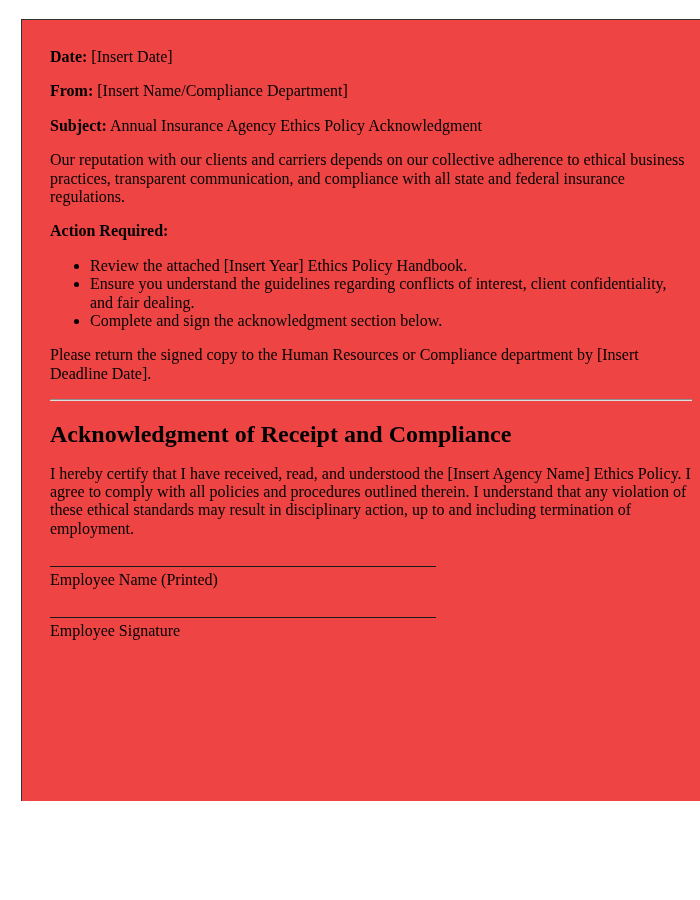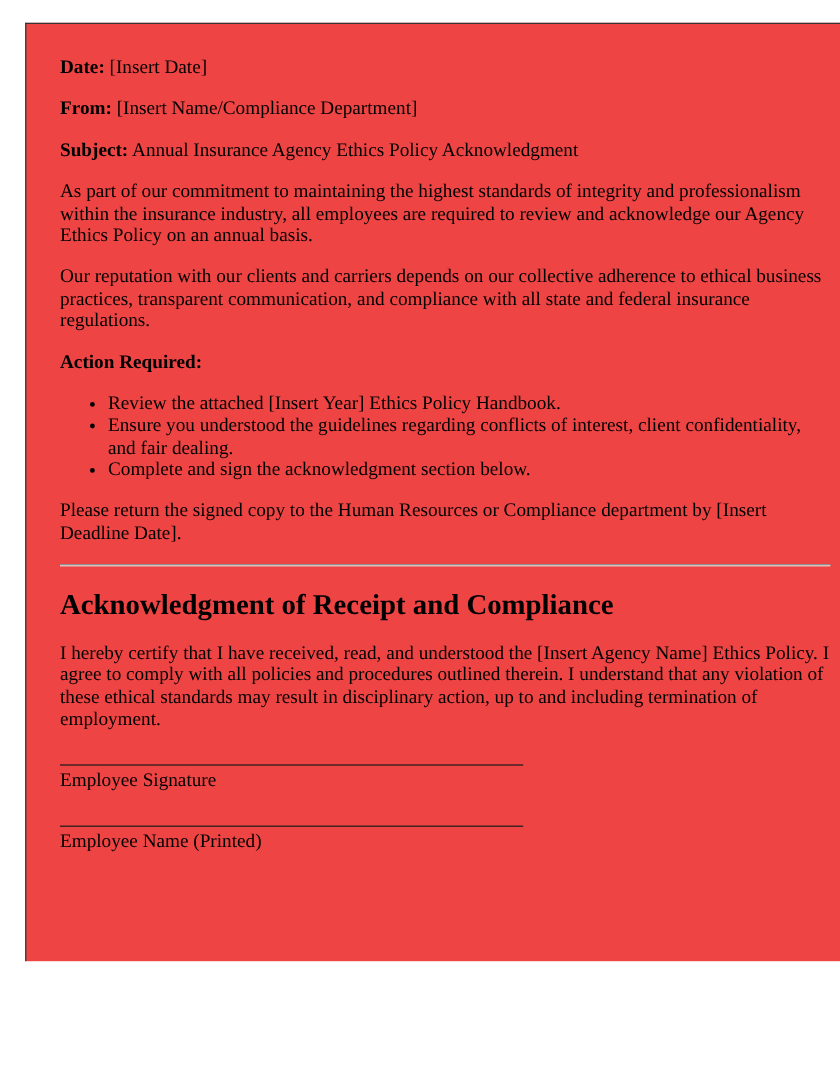--- a/index.html
+++ b/index.html
@@ -84,45 +84,44 @@
 
   <p>
     <strong>From:</strong><span> [Insert Name/Compliance Department]</span>
   </p>
 
   <p>
     <strong>Subject:</strong><span> Annual Insurance Agency Ethics Policy Acknowledgment</span>
   </p>
 
 
-  <p>As part of our commitment to maintaining the highest standards of integrity and professionalism within the insurance industry, all employees are required to review and acknowledge our Agency Ethics Policy on an annual basis.</p>
 
   <p>Our reputation with our clients and carriers depends on our collective adherence to ethical business practices, transparent communication, and compliance with all state and federal insurance regulations.</p>
 
   <p>
     <strong>Action Required:</strong>
   </p>
 
   <ul class="action-list">
     <li>Review the attached [Insert Year] Ethics Policy Handbook.</li>
-    <li>Ensure you understood the guidelines regarding conflicts of interest, client confidentiality, and fair dealing.</li>
+    <li>Ensure you understand the guidelines regarding conflicts of interest, client confidentiality, and fair dealing.</li>
     <li>Complete and sign the acknowledgment section below.</li>
   </ul>
 
   <p>Please return the signed copy to the Human Resources or Compliance department by [Insert Deadline Date].</p>
 
   <hr class="divider">
 
   <h2 class="ack-heading">Acknowledgment of Receipt and Compliance</h2>
 
   <p>I hereby certify that I have received, read, and understood the [Insert Agency Name] Ethics Policy. I agree to comply with all policies and procedures outlined therein. I understand that any violation of these ethical standards may result in disciplinary action, up to and including termination of employment.</p>
 
   <div class="sig-block">
     <div class="sig-line"></div>
-    <p class="sig-label">Employee Signature</p>
+    <p class="sig-label">Employee Name (Printed)</p>
   </div>
 
   <div class="sig-block">
     <div class="sig-line"></div>
-    <p class="sig-label">Employee Name (Printed)</p>
+    <p class="sig-label">Employee Signature</p>
   </div>
 
 </div>
 
 </body></html>

